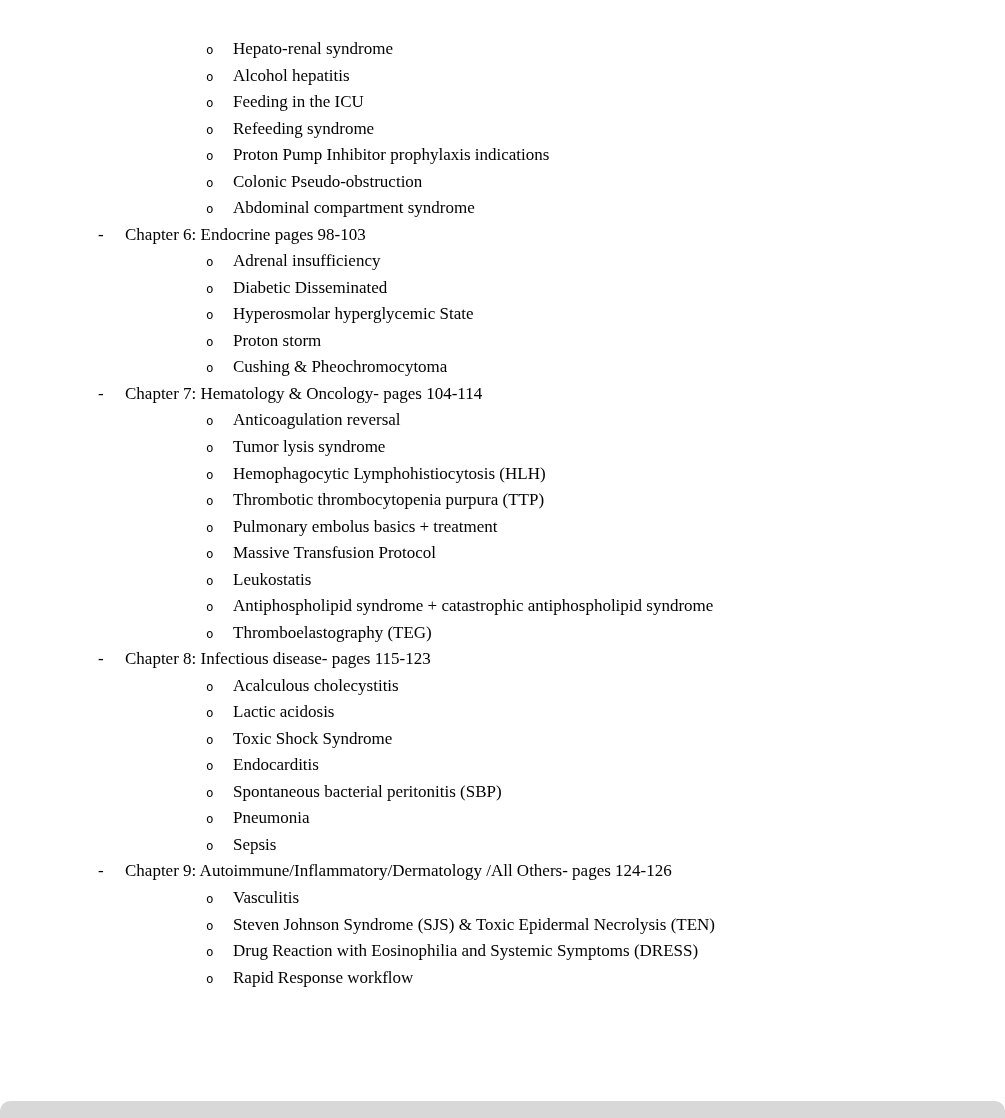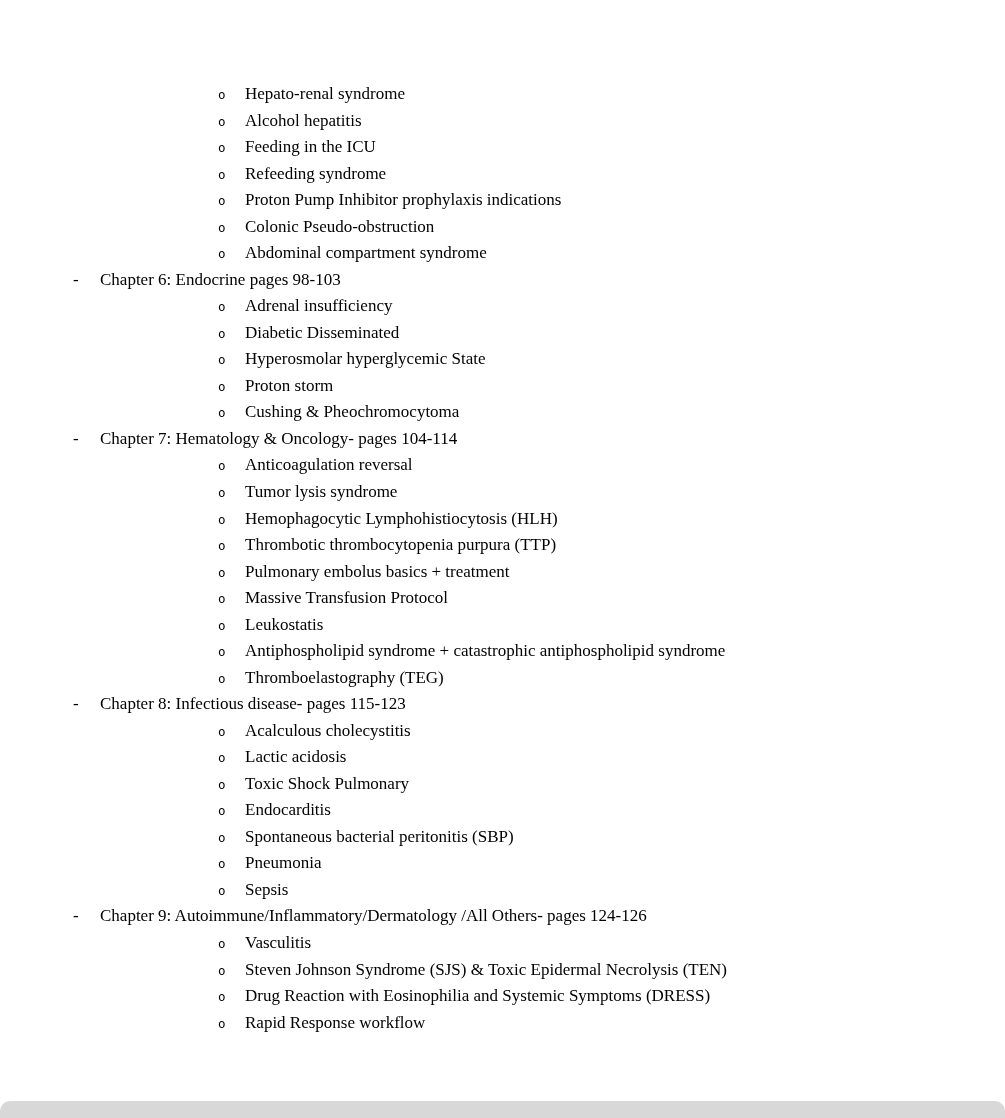--- a/index.html
+++ b/index.html
@@ -17,33 +17,32 @@
   .doc-page {
     position: relative;
     width: 1005px;
     height: 1118px;
     background: #ffffff;
     overflow: hidden;
   }
   .toc {
     position: absolute;
     top: 36px;
-    left: 12px;
+    left: 0;
     right: 0;
-    margin-top: 45px;
   }
   .row {
     height: 26.54px;
     line-height: 26.54px;
     font-size: 17px;
     white-space: nowrap;
     color: #000000;
   }
   .row.chapter {
-    padding-left: 61px;
+    padding-left: 98px;
   }
   .row.sub {
     padding-left: 206px;
   }
   .bullet-dash {
     display: inline-block;
     width: 27px;
     font-size: 17px;
     font-family: "Liberation Serif", serif;
   }
@@ -90,21 +89,21 @@
       <div class="row sub"><span class="bullet-circle">o</span><span class="label">Hemophagocytic Lymphohistiocytosis (HLH)</span></div>
       <div class="row sub"><span class="bullet-circle">o</span><span class="label">Thrombotic thrombocytopenia purpura (TTP)</span></div>
       <div class="row sub"><span class="bullet-circle">o</span><span class="label">Pulmonary embolus basics + treatment</span></div>
       <div class="row sub"><span class="bullet-circle">o</span><span class="label">Massive Transfusion Protocol</span></div>
       <div class="row sub"><span class="bullet-circle">o</span><span class="label">Leukostatis</span></div>
       <div class="row sub"><span class="bullet-circle">o</span><span class="label">Antiphospholipid syndrome + catastrophic antiphospholipid syndrome</span></div>
       <div class="row sub"><span class="bullet-circle">o</span><span class="label">Thromboelastography (TEG)</span></div>
       <div class="row chapter"><span class="bullet-dash">-</span><span class="label">Chapter 8: Infectious disease- pages 115-123</span></div>
       <div class="row sub"><span class="bullet-circle">o</span><span class="label">Acalculous cholecystitis</span></div>
       <div class="row sub"><span class="bullet-circle">o</span><span class="label">Lactic acidosis</span></div>
-      <div class="row sub"><span class="bullet-circle">o</span><span class="label">Toxic Shock Pulmonary</span></div>
+      <div class="row sub"><span class="bullet-circle">o</span><span class="label">Toxic Shock Syndrome</span></div>
       <div class="row sub"><span class="bullet-circle">o</span><span class="label">Endocarditis</span></div>
       <div class="row sub"><span class="bullet-circle">o</span><span class="label">Spontaneous bacterial peritonitis (SBP)</span></div>
       <div class="row sub"><span class="bullet-circle">o</span><span class="label">Pneumonia</span></div>
       <div class="row sub"><span class="bullet-circle">o</span><span class="label">Sepsis</span></div>
       <div class="row chapter"><span class="bullet-dash">-</span><span class="label">Chapter 9: Autoimmune/Inflammatory/Dermatology /All Others- pages 124-126</span></div>
       <div class="row sub"><span class="bullet-circle">o</span><span class="label">Vasculitis</span></div>
       <div class="row sub"><span class="bullet-circle">o</span><span class="label">Steven Johnson Syndrome (SJS) &amp; Toxic Epidermal Necrolysis (TEN)</span></div>
       <div class="row sub"><span class="bullet-circle">o</span><span class="label">Drug Reaction with Eosinophilia and Systemic Symptoms (DRESS)</span></div>
       <div class="row sub"><span class="bullet-circle">o</span><span class="label">Rapid Response workflow</span></div>
     </div>

